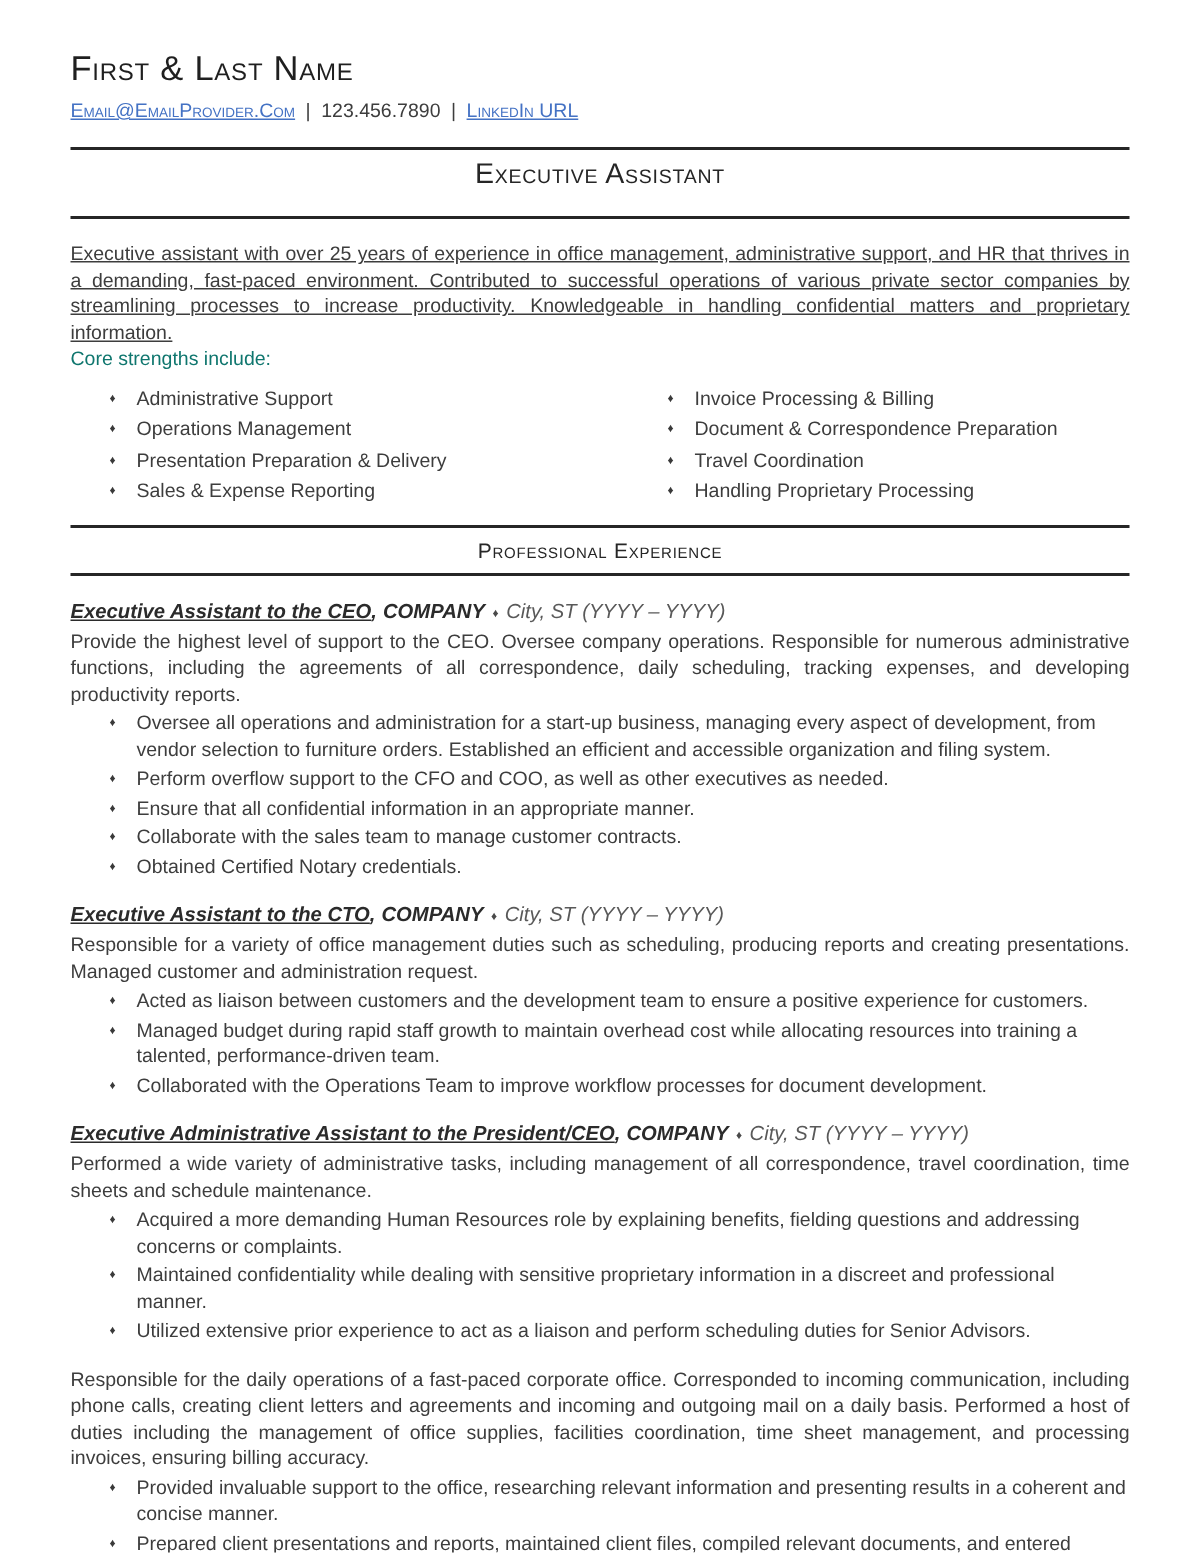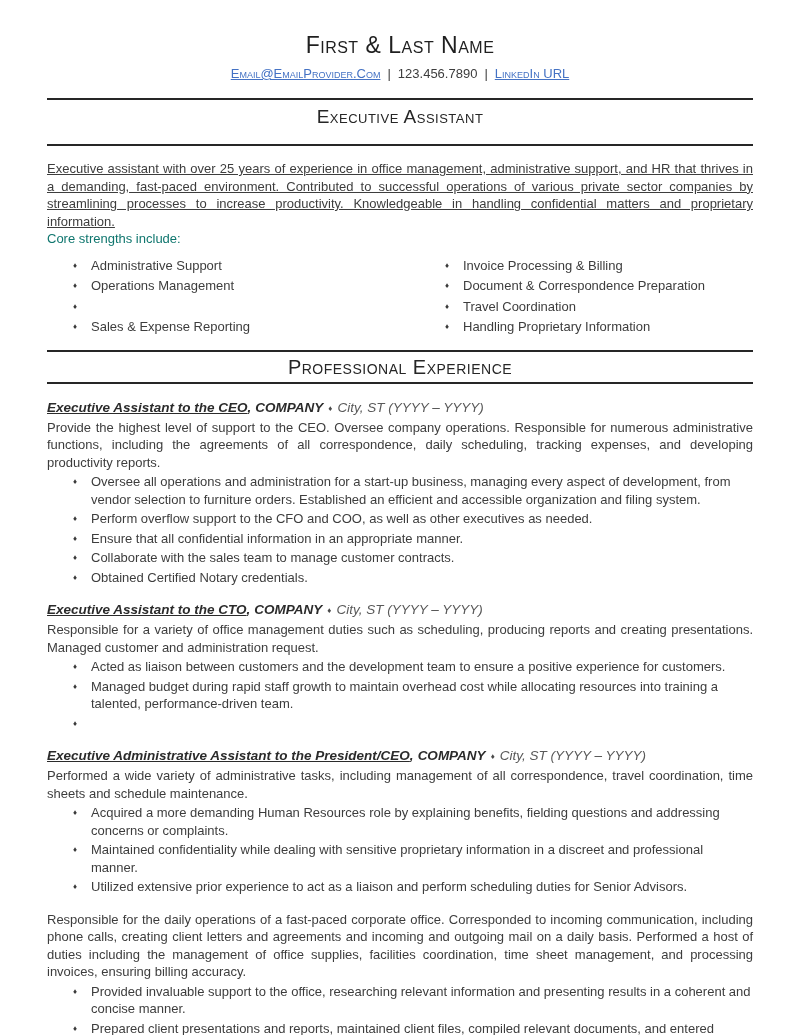--- a/index.html
+++ b/index.html
@@ -8,37 +8,37 @@
   *{margin:0;padding:0;box-sizing:border-box;}
   html,body{background:#ffffff;}
   body{
     width:800px;height:1035px;overflow:hidden;
     font-family:"Liberation Sans","DejaVu Sans",sans-serif;
     color:var(--text);
   }
   .page{padding:32px 47px 0 47px;width:800px;}
 
   
-  .hdr{text-align:center;}
+  .hdr{text-align:left;}
   .name{
     font-variant:small-caps;font-weight:400;font-size:23px;line-height:27px;
     color:#1f1f1f;letter-spacing:0.5px;
   }
   .contact{font-size:13px;line-height:19px;margin-top:5px;color:var(--text);}
   .contact a{color:var(--link);text-decoration:underline;font-variant:small-caps;cursor:pointer;}
   .contact .sep{color:var(--text);margin:0 7px;}
 
   .rule{border:none;border-top:2px solid var(--rule);height:0;}
   .rule.r1{margin-top:15px;}
   .title-bar{
     text-align:center;font-variant:small-caps;font-size:19px;line-height:24px;
     color:var(--heading);letter-spacing:0.5px;padding:5px 0 15px 0;
   }
   .section-bar{
-    text-align:center;font-variant:small-caps;font-size:20px;line-height:22px;
+    text-align:center;font-variant:small-caps;font-size:14px;line-height:22px;
     color:var(--heading);letter-spacing:0.5px;padding:4px 0 4px 0;
   }
 
   
   .summary{margin-top:14px;font-size:13px;line-height:17.5px;text-align:justify;text-decoration:underline;}
   .core-label{font-size:13px;line-height:17.5px;font-weight:400;color:#0f766e;}
 
   
   .strengths{display:grid;grid-template-columns:372px auto;margin-top:9px;}
   .col{padding-left:26px;}
@@ -82,20 +82,21 @@
       <div class="li">
           <span class="bg">♦</span>
           <span class="bt">Administrative Support</span>
         </div>
       <div class="li">
           <span class="bg">♦</span>
           <span class="bt">Operations Management</span>
         </div>
       <div class="li">
           <span class="bg">♦</span>
+          <span class="bt">Presentation Preparation &amp; Delivery</span>
         </div>
       <div class="li">
           <span class="bg">♦</span>
           <span class="bt">Sales &amp; Expense Reporting</span>
         </div>
     </div>
     <div class="col">
       <div class="li">
           <span class="bg">♦</span>
           <span class="bt">Invoice Processing &amp; Billing</span>
@@ -103,21 +104,21 @@
       <div class="li">
           <span class="bg">♦</span>
           <span class="bt">Document &amp; Correspondence Preparation</span>
         </div>
       <div class="li">
           <span class="bg">♦</span>
           <span class="bt">Travel Coordination</span>
         </div>
       <div class="li">
           <span class="bg">♦</span>
-          <span class="bt">Handling Proprietary Information</span>
+          <span class="bt">Handling Proprietary Processing</span>
         </div>
     </div>
   </div>
 
   <hr class="rule r3">
   <div class="section-bar">Professional Experience</div>
   <hr class="rule">
 
   <div class="job">
     <div class="job-header"><span class="job-title">Executive Assistant to the CEO</span><span class="job-joiner">,</span><span class="job-company">COMPANY</span><span class="job-diamond">♦</span><span class="job-loc">City, ST (YYYY – YYYY)</span></div>
@@ -153,20 +154,21 @@
       <div class="li">
           <span class="bg">♦</span>
           <span class="bt">Acted as liaison between customers and the development team to ensure a positive experience for customers.</span>
         </div>
       <div class="li">
           <span class="bg">♦</span>
           <span class="bt">Managed budget during rapid staff growth to maintain overhead cost while allocating resources into training a talented, performance-driven team.</span>
         </div>
       <div class="li">
           <span class="bg">♦</span>
+          <span class="bt">Collaborated with the Operations Team to improve workflow processes for document development.</span>
         </div>
     </div>
   </div>
 
   <div class="job">
     <div class="job-header"><span class="job-title">Executive Administrative Assistant to the President/CEO</span><span class="job-joiner">,</span><span class="job-company">COMPANY</span><span class="job-diamond">♦</span><span class="job-loc">City, ST (YYYY – YYYY)</span></div>
     <p class="job-desc">Performed a wide variety of administrative tasks, including management of all correspondence, travel coordination, time sheets and schedule maintenance.</p>
     <div class="job-bullets">
       <div class="li">
           <span class="bg">♦</span>

